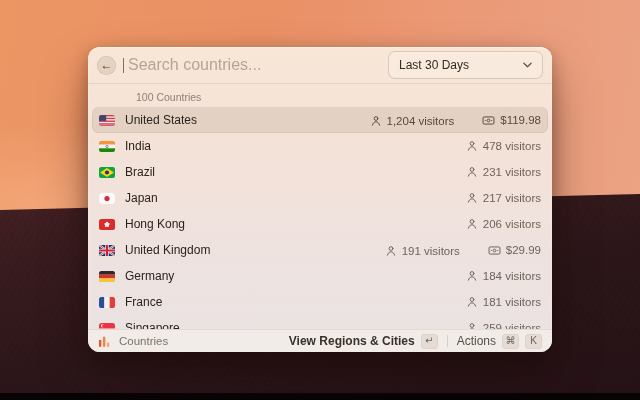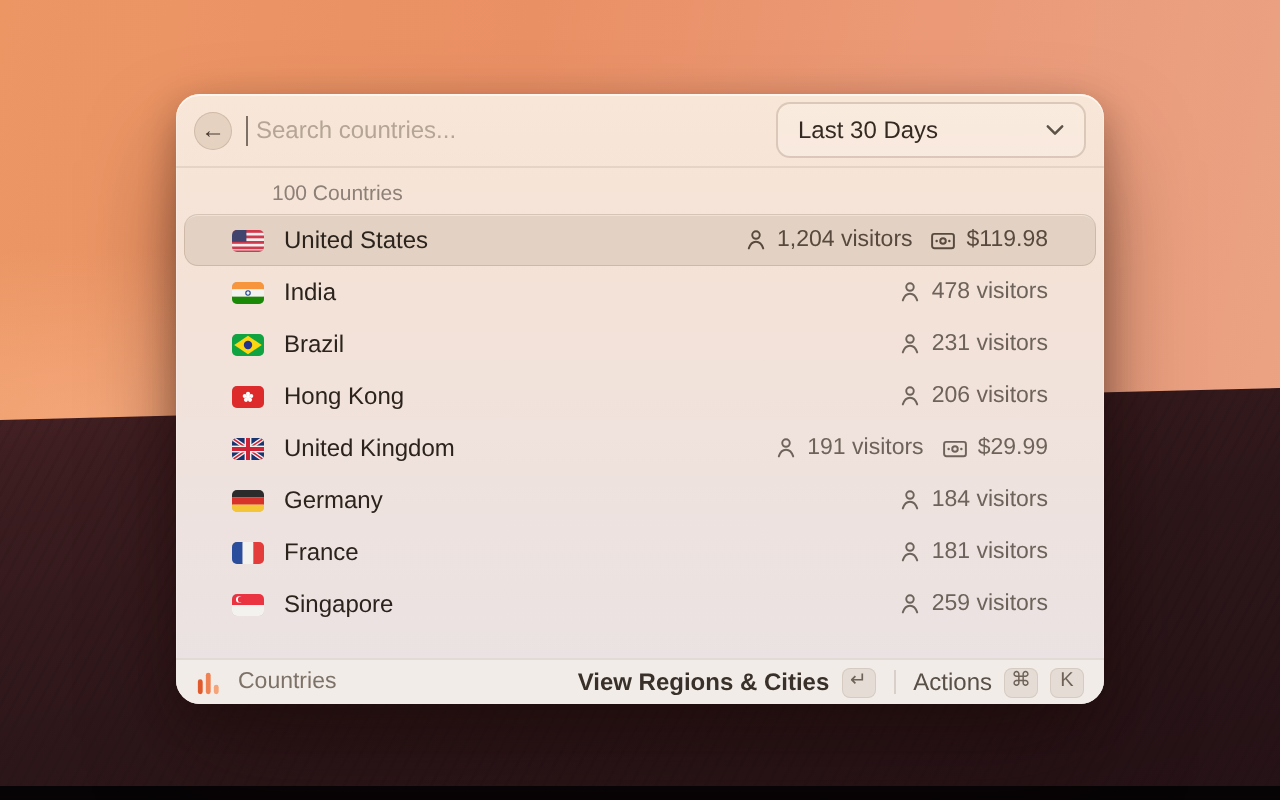--- a/index.html
+++ b/index.html
@@ -30,39 +30,39 @@
     box-shadow:0 25px 50px -8px rgba(28,9,7,.55), 0 6px 18px rgba(28,9,7,.3),
                inset 0 1px 0 rgba(255,255,255,.55), inset 0 0 0 .5px rgba(255,255,255,.25);
   }
   
   .topbar{height:36px;flex:0 0 auto;display:flex;align-items:center;padding:0 9px;gap:7px;}
   .back-btn{width:19px;height:19px;border-radius:50%;border:none;flex:0 0 auto;
     background:#e6d2c1;box-shadow:inset 0 0 0 .5px rgba(110,75,50,.18);
     display:flex;align-items:center;justify-content:center;cursor:pointer;
     color:#453830;font-size:12px;line-height:1;padding:0;font-family:inherit;}
   .caret{width:1px;height:15px;background:#7e7064;flex:0 0 auto;}
-  .search{flex:1;font-size:12px;color:#b4a596;margin-left:-3px;white-space:nowrap;}
+  .search{flex:1;font-size:16px;color:#b4a596;margin-left:-3px;white-space:nowrap;}
   .dropdown{flex:0 0 auto;width:155px;height:28px;box-sizing:border-box;
     display:flex;align-items:center;justify-content:space-between;padding:0 10px;
     border-radius:7px;border:1px solid rgba(100,65,40,.20);
     background:rgba(255,249,243,.25);cursor:pointer;}
   .dropdown-label{font-size:12px;color:#342a21;}
   .hdivider{height:1px;flex:0 0 auto;background:rgba(70,40,20,.09);}
   
   .section-label{flex:0 0 auto;padding:7px 16px 3px;font-size:10.5px;color:#8d8077;margin-left:32px;}
   .list{flex:1 1 auto;overflow:hidden;padding-top:1px;}
-  .row{display:flex;align-items:center;height:26px;margin:0 4px;padding:0 24px;
+  .row{display:flex;align-items:center;height:26px;margin:0 4px;padding:0 7px;
     border-radius:7px;cursor:pointer;}
   .row.selected{background:#e3d2c3;
     box-shadow:inset 0 0 0 .5px rgba(130,95,70,.22), inset 0 1px 0 rgba(255,255,255,.35);}
   .flag{width:16px;height:11px;flex:0 0 auto;margin-right:10px;border-radius:2.5px;
     overflow:hidden;box-shadow:inset 0 0 0 .5px rgba(0,0,0,.18);position:relative;}
   .flag svg{display:block;width:16px;height:11px;}
   .cname{font-size:12px;color:#2b231c;white-space:nowrap;}
-  .meta{margin-left:auto;display:flex;align-items:center;gap:9px;}
+  .meta{margin-left:auto;display:flex;align-items:flex-end;gap:28px;}
   .metric{display:flex;align-items:center;gap:5px;font-size:11.5px;color:#6e635a;white-space:nowrap;}
   .metric svg{flex:0 0 auto;}
   .row.selected .metric{color:#57493e;}
   
   .footer{flex:0 0 auto;height:22px;display:flex;align-items:center;padding:0 10px;gap:24px;
     background:#f2ece8;border-top:1px solid rgba(70,40,20,.09);}
   .footer-left{display:flex;align-items:center;gap:8px;color:#7d7268;font-size:11.5px;}
   .footer-right{margin-left:auto;display:flex;align-items:center;gap:6px;}
   .action-label{font-size:12px;color:#584f46;cursor:pointer;}
   .action-label.primary{font-weight:700;color:#39302a;}
@@ -165,20 +165,38 @@
               <circle cx="8" cy="4.7" r="2.5"></circle>
               <path d="M3.2 13.6c.9-3 2.6-4.5 4.8-4.5s3.9 1.5 4.8 4.5"></path>
             </svg>
             <span>231 visitors</span>
           </span>
         </span>
       </div>
       <div class="row">
         <span class="flag">
           <svg viewBox="0 0 16 11">
+            <rect width="16" height="11" fill="#fbfaf9"></rect>
+            <circle cx="8" cy="5.5" r="2.6" fill="#d8293c"></circle>
+          </svg>
+        </span>
+        <span class="cname">Japan</span>
+        <span class="meta">
+          <span class="metric">
+            <svg viewBox="0 0 16 16" width="12" height="12" fill="none" stroke="currentColor" stroke-width="1.3" stroke-linecap="round">
+              <circle cx="8" cy="4.7" r="2.5"></circle>
+              <path d="M3.2 13.6c.9-3 2.6-4.5 4.8-4.5s3.9 1.5 4.8 4.5"></path>
+            </svg>
+            <span>217 visitors</span>
+          </span>
+        </span>
+      </div>
+      <div class="row">
+        <span class="flag">
+          <svg viewBox="0 0 16 11">
             <rect width="16" height="11" fill="#dd2b2b"></rect>
             <g fill="#fff">
               <circle cx="8" cy="3.9" r="1.05"></circle>
               <circle cx="9.6" cy="5" r="1.05"></circle>
               <circle cx="9" cy="6.9" r="1.05"></circle>
               <circle cx="7" cy="6.9" r="1.05"></circle>
               <circle cx="6.4" cy="5" r="1.05"></circle>
               <circle cx="8" cy="5.5" r="1.0"></circle>
             </g>
           </svg>

